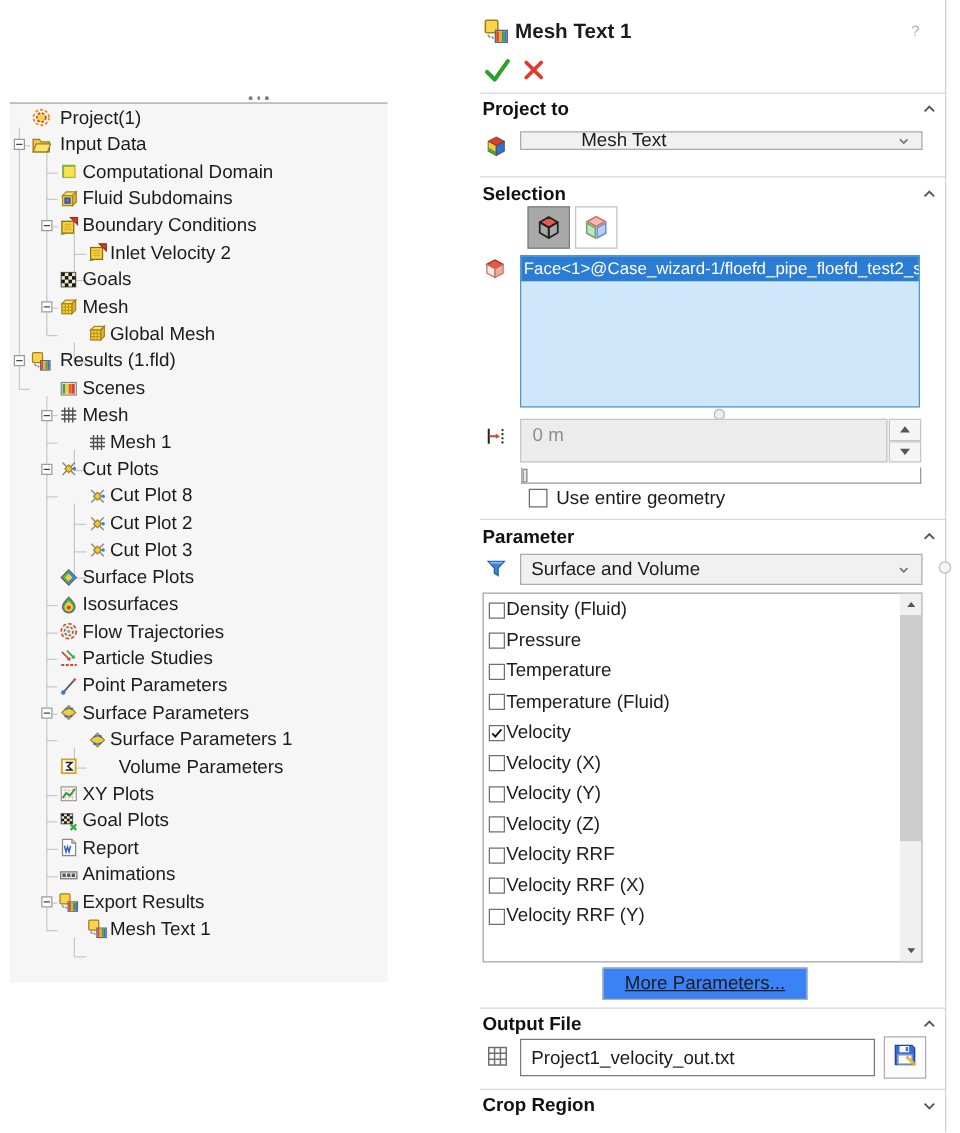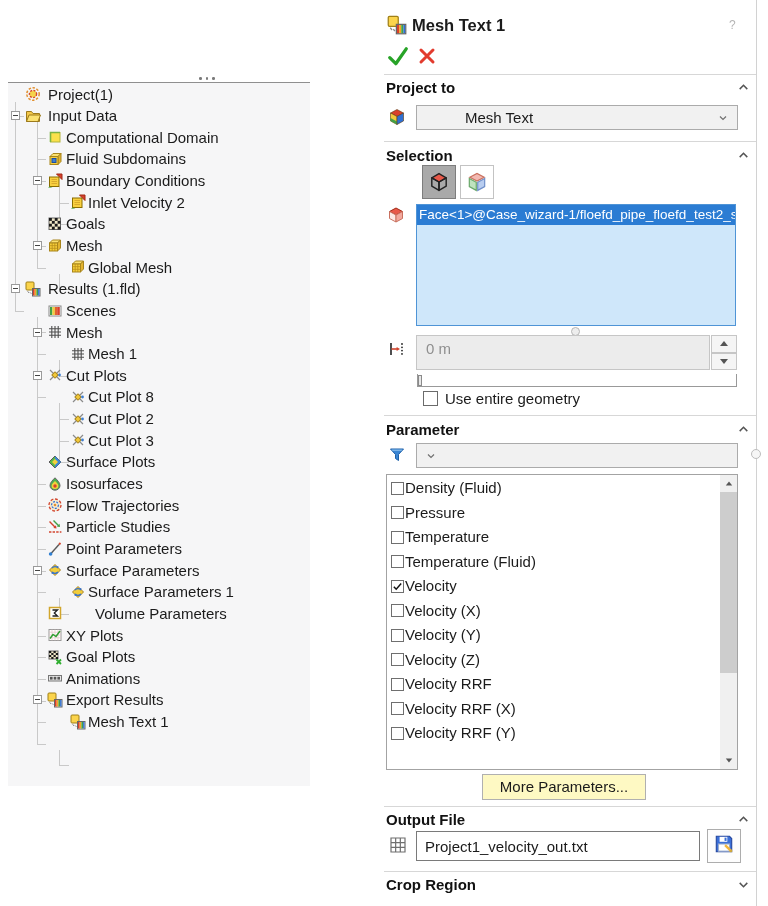--- a/index.html
+++ b/index.html
@@ -39,21 +39,21 @@
   .combo .arr{width:12px;height:12px;}
   .combo .arr svg{width:12px;height:12px;display:block;}
 
   #pm-title{left:412px;top:16px;font-size:16.5px;font-weight:700;}
   #pm-title-icon{left:387px;top:15px;}
   #pm-help{left:729px;top:18px;font-size:12px;color:#b5b5b5;}
   #btn-ok{left:387px;top:45px;width:22px;height:22px;cursor:pointer;}
   #btn-cancel{left:417px;top:46px;width:20px;height:20px;cursor:pointer;}
   #btn-ok svg,#btn-cancel svg{width:100%;height:100%;display:block;}
 
-  #export-combo{left:416px;top:105px;width:322px;height:25px;padding-left:48px;}
+  #export-combo{left:416px;top:105px;width:322px;height:15px;padding-left:48px;}
   #export-icon{left:387px;top:107px;}
 
   .selbtn{width:34px;height:34px;box-sizing:border-box;display:flex;align-items:center;justify-content:center;}
   #selbtn-face{left:422px;top:165px;background:#a9a9a9;border:1px solid #7d7d7d;}
   #selbtn-comp{left:460px;top:165px;background:#fff;border:1px solid #c3c3c3;}
   .selbtn svg{width:24px;height:24px;}
 
   #sel-icon{left:386px;top:205px;}
   #sel-list{left:416px;top:204px;width:320px;height:122px;background:#cfe7fa;border:1px solid #4f94d6;box-sizing:border-box;}
   #sel-item{height:20px;line-height:20px;background:#2b7cd3;color:#fff;font-size:13.5px;
@@ -79,22 +79,22 @@
   #param-list{left:386px;top:474px;width:352px;height:296px;background:#fff;border:1px solid #a3a3a3;box-sizing:border-box;}
   #param-items{position:absolute;left:1px;top:1px;right:18px;bottom:1px;overflow:hidden;}
   .prow{position:relative;height:24.55px;}
   .pcb{position:absolute;left:3px;top:5.5px;width:13px;height:13px;background:#fff;border:1px solid #6f6f6f;box-sizing:border-box;}
   .pcb svg{position:absolute;left:0;top:0;width:11px;height:11px;}
   .pcb.ind::after{content:"";position:absolute;left:2px;top:2px;width:7px;height:7px;background:#1a1a1a;}
   .plabel{position:absolute;left:17px;top:0;line-height:24.55px;font-size:15px;white-space:nowrap;}
   #param-scroll{position:absolute;right:0;top:0;width:17px;height:294px;background:#f0f0f0;}
   .sbtn{position:absolute;left:0;width:17px;height:17px;display:flex;align-items:center;justify-content:center;}
   #param-thumb{position:absolute;left:0;top:17px;width:17px;height:181px;background:#cdcdcd;}
-  #more-btn{left:482px;top:774px;width:164px;height:26px;background:#fef9c3;border:1px solid #b0b0b0;box-sizing:border-box;
-            font-size:15px;text-align:center;line-height:24px;}
+  #more-btn{left:482px;top:774px;width:164px;height:26px;background:#3b82f6;border:1px solid #b0b0b0;box-sizing:border-box;
+            font-size:15px;text-align:center;line-height:24px;text-decoration:underline;}
 
   #file-icon{left:388px;top:835px;}
   #file-input{left:416px;top:831px;width:284px;height:30px;border:1px solid #7a7a7a;box-sizing:border-box;
               font-size:15px;padding:0 8px;font-family:"Liberation Sans","DejaVu Sans",sans-serif;color:#1b1b1b;background:#fff;}
   #save-btn{left:707px;top:829px;width:34px;height:34px;background:#fdfdfd;border:1px solid #adadad;box-sizing:border-box;
             display:flex;align-items:center;justify-content:center;}
   #save-btn svg{width:22px;height:22px;}
 </style>
 </head>
 <body>
@@ -491,20 +491,31 @@
               <rect x="2" y="6" width="2.25" height="2" fill="#1a1a1a"></rect>
               <rect x="6.5" y="6" width="2.25" height="2" fill="#1a1a1a"></rect>
               <rect x="4.25" y="8" width="2.25" height="2" fill="#1a1a1a"></rect>
               <rect x="8.75" y="8" width="2.25" height="2" fill="#1a1a1a"></rect>
               <path d="M9.5 10.5 L14 15 M14 10.5 L9.5 15" stroke="#2fae2f" stroke-width="1.8"></path>
             </svg>
           </span>
     <span class="t-label" style="left: 58px;">Goal Plots</span>
   </div>
 
+  <div class="trow">
+
+    <span class="t-icon" style="left: 39px;">
+            <svg viewBox="0 0 16 16">
+              <path d="M3 1.5 h7.5 l3 3 V14.5 H3 Z" fill="#fff" stroke="#888"></path>
+              <path d="M10.5 1.5 v3 h3" fill="#ddd" stroke="#888"></path>
+              <path d="M4.5 6.5 l1.3 5 1.2 -4 1.2 4 1.3 -5" fill="none" stroke="#2f5fd2" stroke-width="1.2"></path>
+            </svg>
+          </span>
+    <span class="t-label" style="left: 58px;">Report</span>
+  </div>
 
   <div class="trow">
 
     <span class="t-icon" style="left: 39px;">
             <svg viewBox="0 0 16 16">
               <rect x="1.5" y="5.5" width="13" height="5.5" fill="#e9e9e9" stroke="#777"></rect>
               <rect x="3" y="6.8" width="2.6" height="2.8" fill="#555"></rect>
               <rect x="6.7" y="6.8" width="2.6" height="2.8" fill="#555"></rect>
               <rect x="10.4" y="6.8" width="2.6" height="2.8" fill="#555"></rect>
             </svg>
@@ -659,20 +670,21 @@
         <path d="M2.5 7.5 L6 4 L9.5 7.5" fill="none" stroke="#555" stroke-width="1.4"></path>
       </svg>
     </div>
   <div class="abs icon18" id="filter-icon">
       <svg viewBox="0 0 18 18">
         <path d="M2.5 3 h13 L10.5 8.5 V14.5 L7.5 12.5 V8.5 Z" fill="#3a86d4" stroke="#1d5fa8"></path>
         <path d="M3.5 3.4 h11 l-1.2 1.5 h-8.6 z" fill="#7db5e8"></path>
       </svg>
     </div>
   <div class="abs combo" id="param-combo">
+    <span class="val">Surface and Volume</span>
     <span class="arr">
         <svg viewBox="0 0 12 12">
           <path d="M3 4.5 L6 7.5 L9 4.5" fill="none" stroke="#707070" stroke-width="1.2"></path>
         </svg>
       </span>
   </div>
   <div class="abs" id="param-list">
     <div id="param-items">
 
   <div class="prow">

